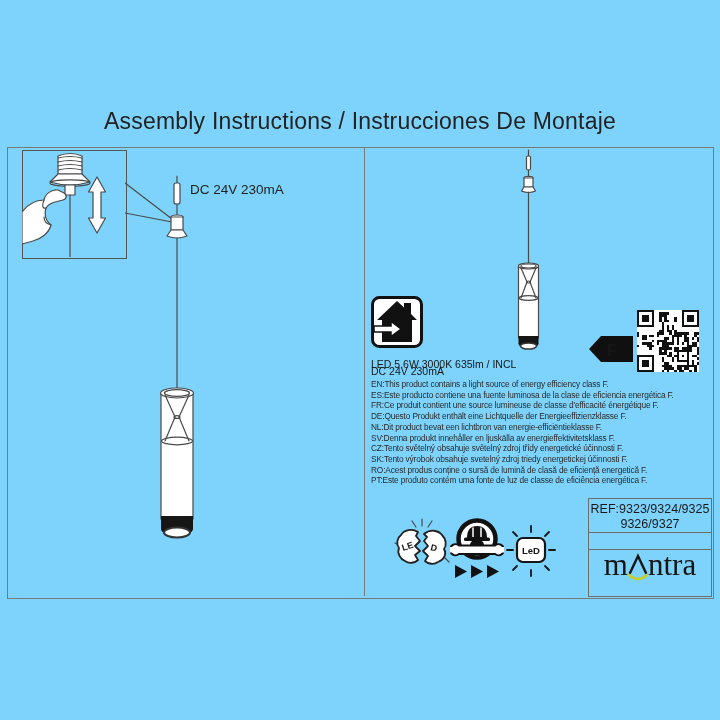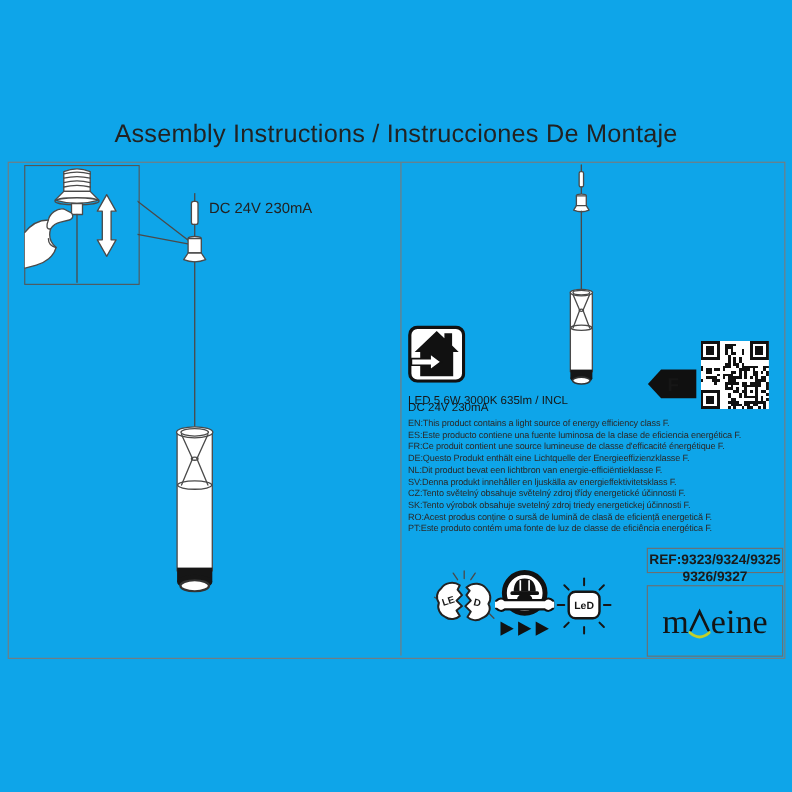--- a/index.html
+++ b/index.html
@@ -1,33 +1,33 @@
 <!DOCTYPE html>
 <html><head>
 <meta charset="utf-8">
 <style>
   html,body{margin:0;padding:0;background:#fff;}
-  #page{position:relative;width:720px;height:720px;background:#0ea5e9;overflow:hidden;
+  #page{position:relative;width:720px;height:720px;background:#7dd3fc;overflow:hidden;
         font-family:"Liberation Sans",sans-serif;color:#1c1c1c;}
   .abs{position:absolute;}
   #title{top:108px;left:0;width:720px;text-align:center;font-size:23px;
          color:#222;letter-spacing:0.2px;}
   #table-frame{left:7px;top:147px;width:705px;height:450px;border:1px solid #7a7a7a;}
   #col-divider{left:364px;top:148px;width:1px;height:448px;background:#7a7a7a;}
   #inset-box{left:22px;top:150px;width:103px;height:107px;border:1px solid #555;}
   .linework{stroke:#4a4a4a;fill:none;stroke-width:1.2;stroke-linecap:round;stroke-linejoin:round;}
   .fillwhite{fill:#fff;stroke:#4a4a4a;stroke-width:1.2;stroke-linejoin:round;}
   #dc-left{left:190px;top:182px;font-size:13.5px;color:#222;}
   #specs1{left:371px;top:358px;font-size:10.5px;color:#161616;}
   #specs2{left:371px;top:365px;font-size:10.5px;color:#161616;}
   #energy-lines{left:371px;top:379px;width:340px;}
   #energy-lines div{font-size:8.3px;line-height:10.7px;letter-spacing:-0.15px;
         color:#2a2a2a;white-space:nowrap;}
-  #ref-box{left:588px;top:498px;width:124px;height:23px;border:1px solid #6e6e6e;
-        text-align:center;font-size:12.5px;line-height:15px;padding-top:3px;box-sizing:border-box;color:#1a1a1a;font-weight:bold;}
+  #ref-box{left:588px;top:498px;width:124px;height:52px;border:1px solid #6e6e6e;
+        text-align:center;font-size:12.5px;line-height:15px;padding-top:3px;box-sizing:border-box;color:#1a1a1a;}
   #brand-box{left:588px;top:532px;width:124px;height:65px;border:1px solid #6e6e6e;
         display:flex;align-items:center;justify-content:center;box-sizing:border-box;}
   #brand-logo{display:flex;align-items:flex-end;font-family:"Liberation Serif",serif;
         font-size:31px;line-height:30px;color:#141414;}
   .icon-text{font-family:"Liberation Sans",sans-serif;fill:#161616;}
 </style>
 </head>
 <body>
 
 <div id="page">
@@ -384,17 +384,17 @@
     <div>9326/9327</div>
   </div>
 
   <div class="abs" id="brand-box">
     <div id="brand-logo">
       <span>m</span>
       <svg width="20" height="32" viewBox="0 0 20 32" style="margin:0 0 -3px 0">
         <path d="M2,22 L10,5 L18,22" fill="none" stroke="#141414" stroke-width="2.4" stroke-linecap="round"></path>
         <path d="M1,24 Q10,32 19,24" fill="none" stroke="#c3cf2a" stroke-width="2.6" stroke-linecap="round"></path>
       </svg>
-      <span>eine</span>
+      <span>ntra</span>
     </div>
   </div>
 
 </div>
 
 </body></html>

